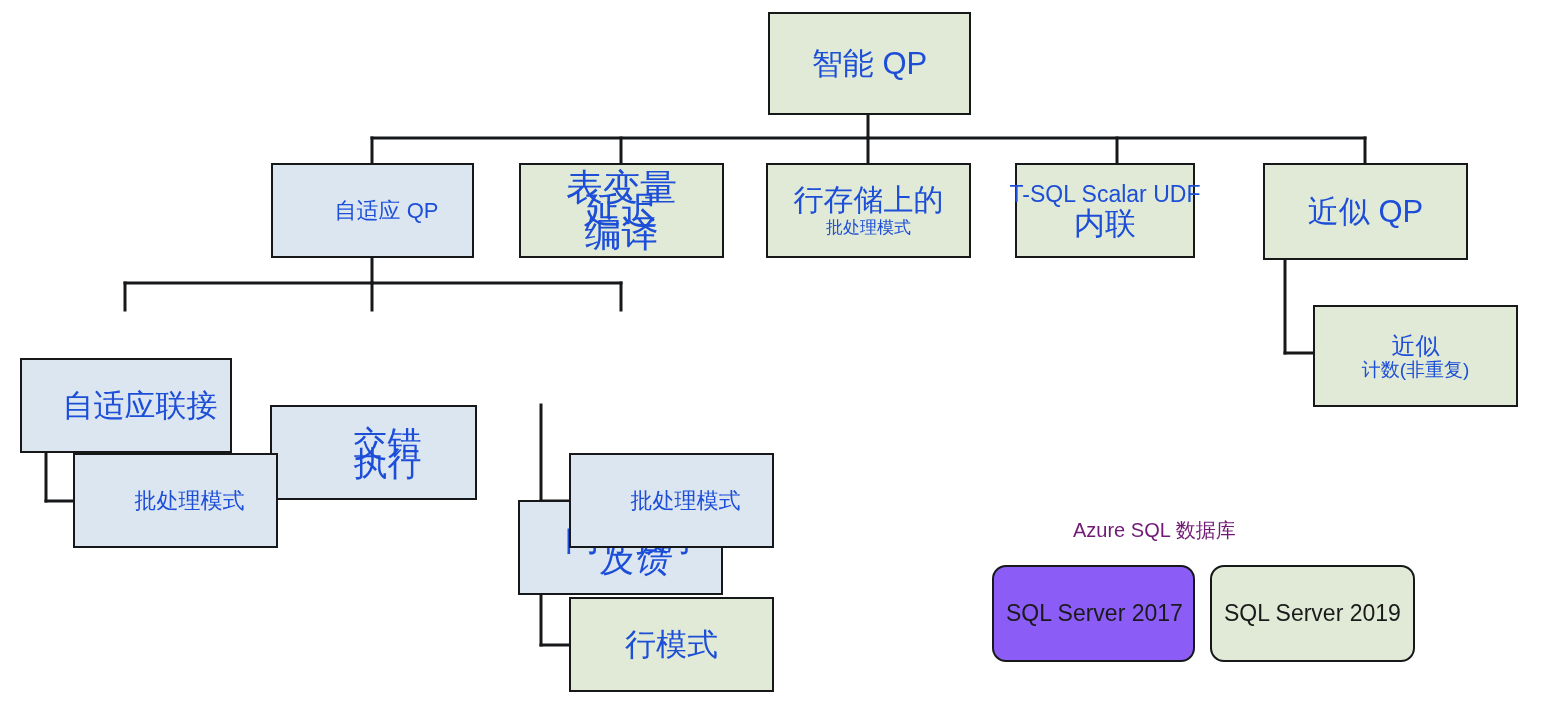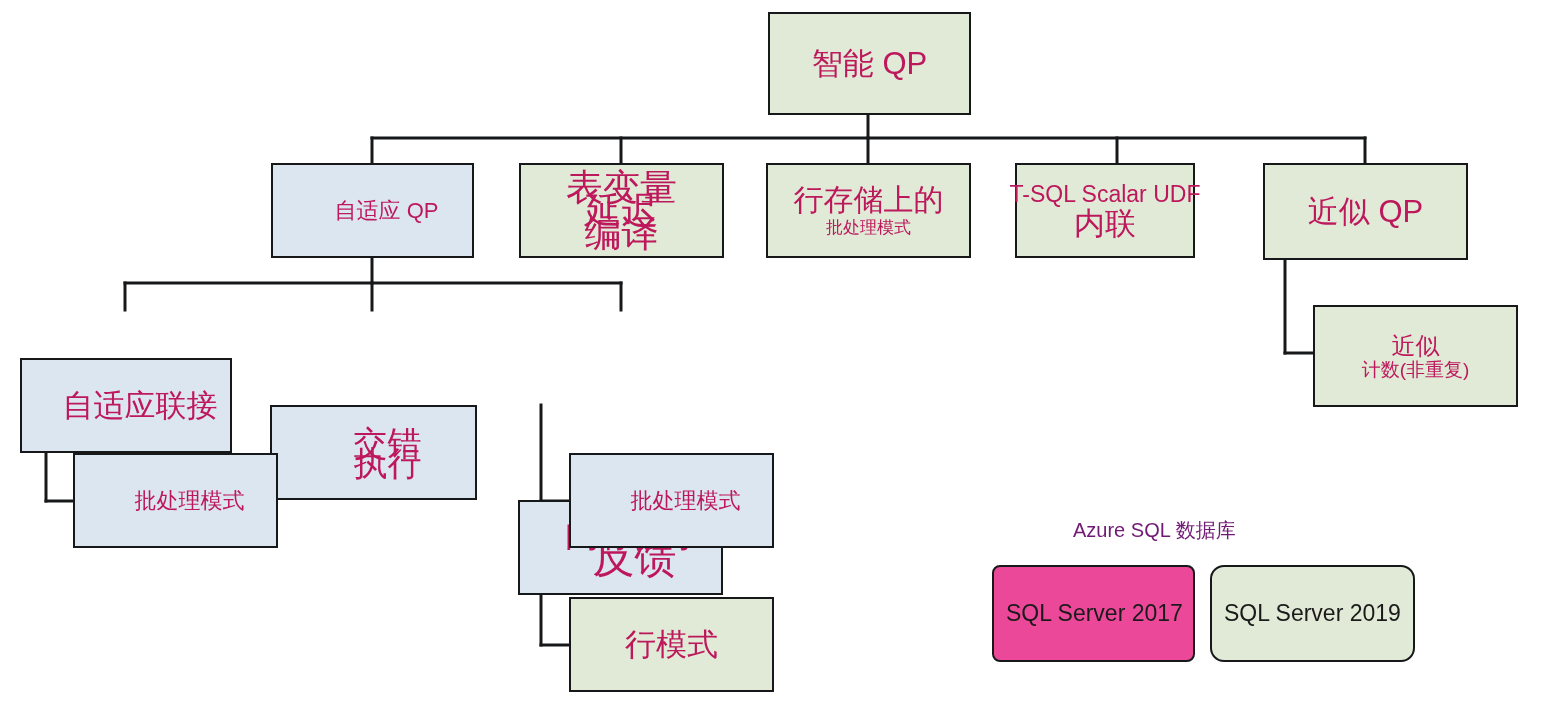--- a/index.html
+++ b/index.html
@@ -37,21 +37,21 @@
     justify-content: center;
     text-align: center;
     line-height: 1.0;
     overflow: visible;
   }
   .node.green { background: #e0ead6; }
   .node.blue  { background: #dce6f1; padding-left: 28px; }
   .node .ln {
     display: block;
     white-space: nowrap;
-    color: #be185d;
+    color: #1d4ed8;
   }
   
   .tight { position: relative; }
   .tight .ln + .ln {
     margin-top: -14px;
   }
   .legend-title {
     position: absolute;
     font-size: 20px;
     color: #701a75;
@@ -61,21 +61,21 @@
     position: absolute;
     box-sizing: border-box;
     border: 2px solid #17181a;
     border-radius: 14px;
     display: flex;
     align-items: center;
     padding-left: 12px;
     font-size: 23px;
     color: #1a1a1a;
   }
-  .legend-box.blue  { background: #ec4899; border-radius: 8px; }
+  .legend-box.blue  { background: #8b5cf6; }
   .legend-box.green { background: #e0ead6; }
 </style>
 </head>
 <body>
 
 <div id="canvas">
 
   <svg class="connectors" viewBox="0 0 1543 713" xmlns="http://www.w3.org/2000/svg">
     <g stroke="#17181a" stroke-width="3" fill="none" stroke-linecap="square">
 
@@ -139,21 +139,21 @@
     <span class="ln">自适应联接</span>
   </div>
 
   <div class="node blue tight" style="left:270px; top:310px; width:207px; height:95px;">
     <span class="ln" style="font-size:34px;">交错</span>
     <span class="ln" style="font-size:34px;">执行</span>
   </div>
 
   <div class="node blue tight" style="left:518px; top:310px; width:205px; height:95px;">
     <span class="ln" style="font-size:35px;">内存授予</span>
-    <span class="ln" style="font-size:42px;">反馈</span>
+    <span class="ln" style="font-size:35px;font-style:italic;">反馈</span>
   </div>
 
   <div class="node green" style="left:1313px; top:305px; width:205px; height:102px;">
     <span class="ln" style="font-size:24px;">近似</span>
     <span class="ln" style="font-size:19px; margin-top:2px;">计数(非重复)</span>
   </div>
 
   <div class="node blue" style="left:73px; top:453px; width:205px; height:95px; font-size:22px;">
     <span class="ln">批处理模式</span>
   </div>

